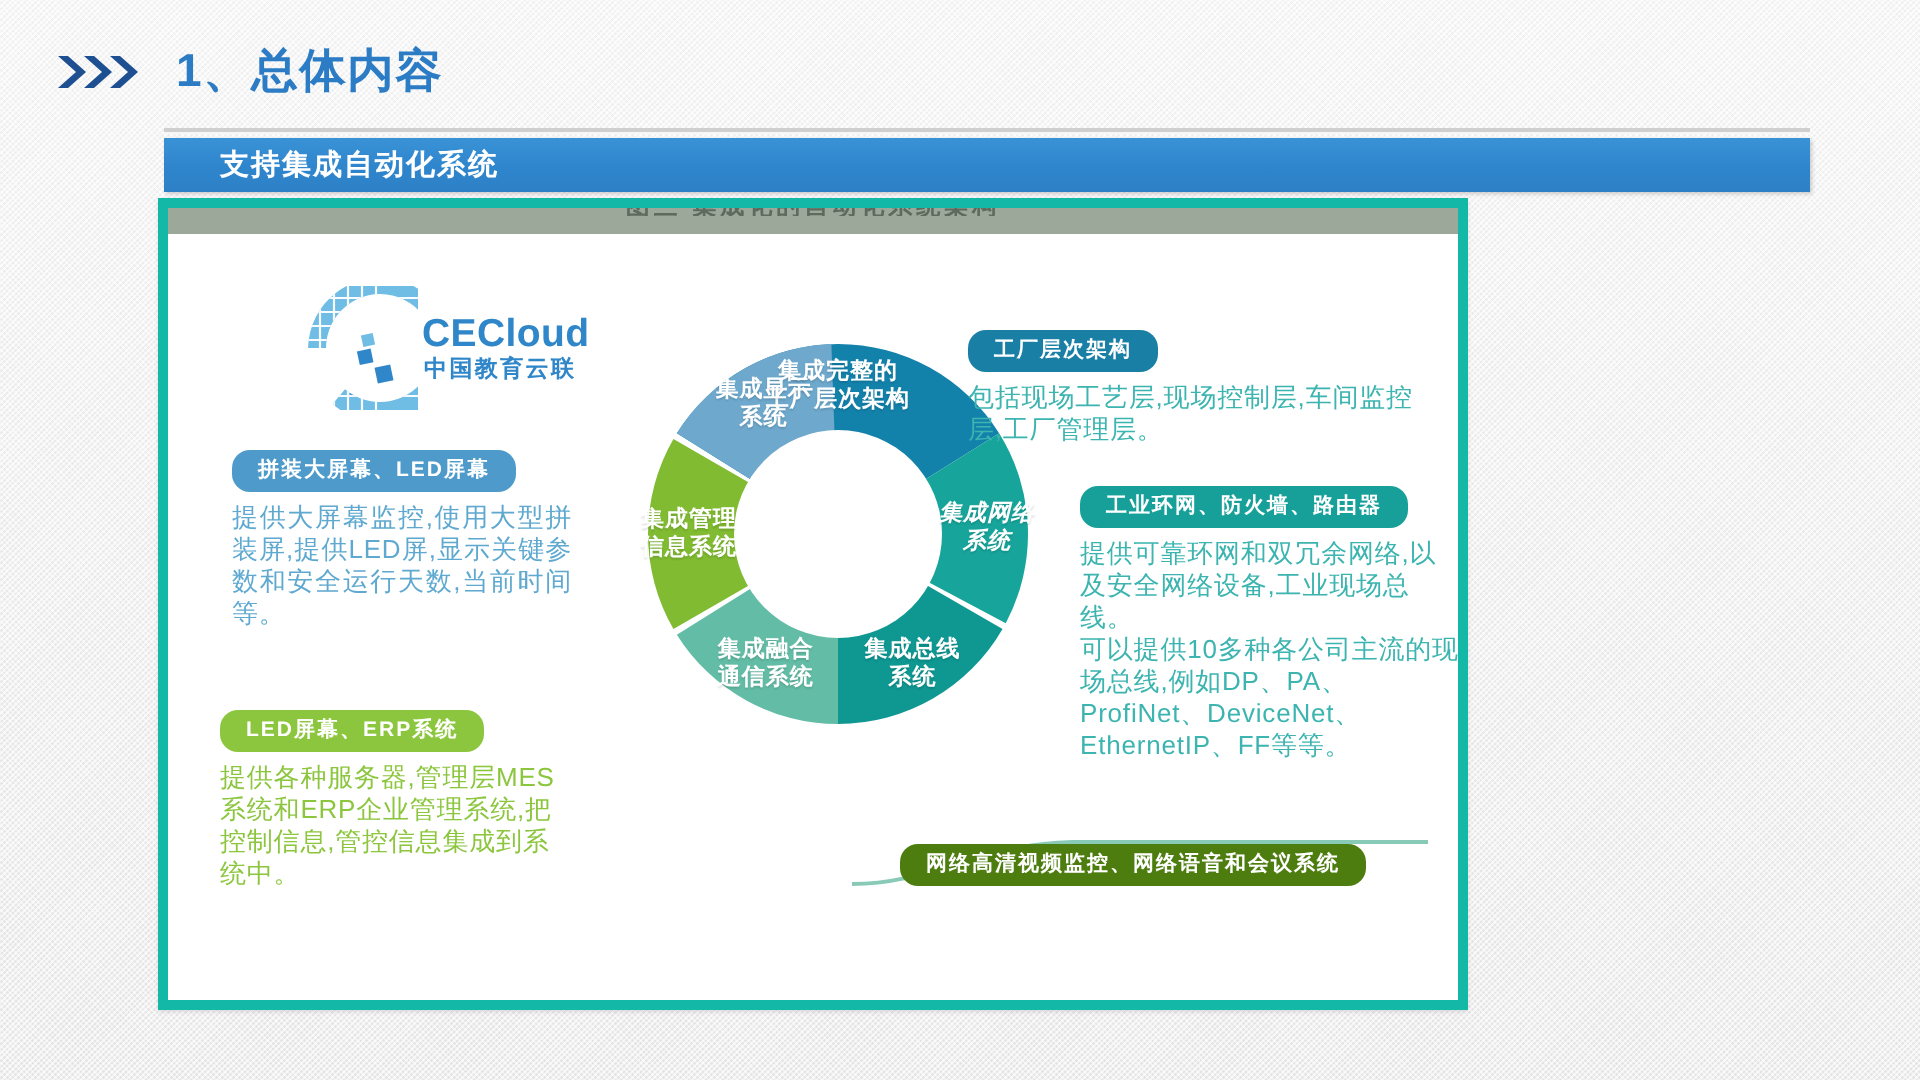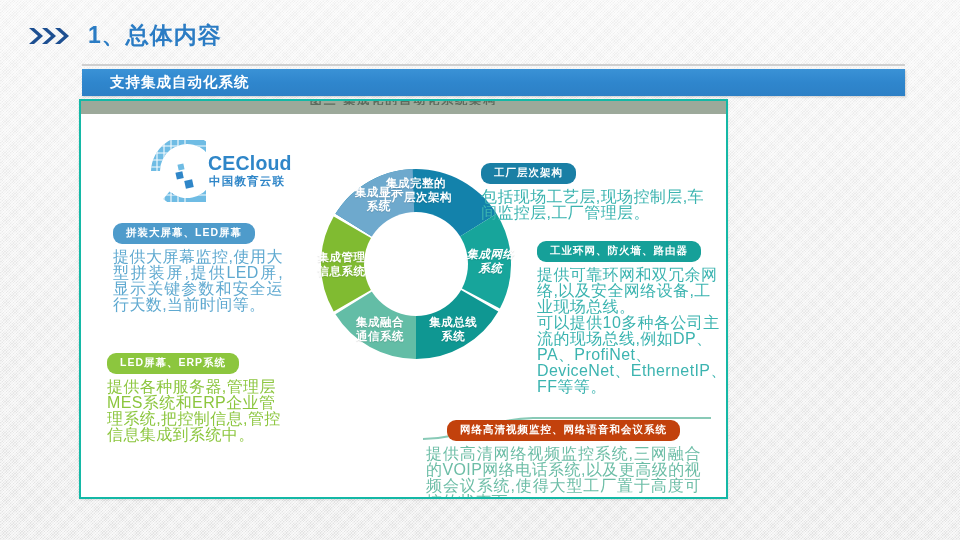--- a/index.html
+++ b/index.html
@@ -46,21 +46,21 @@
   }
   #subtitle-text{
     color:#ffffff;font-size:14.5px;font-weight:bold;letter-spacing:1px;
     padding-left:28px;white-space:nowrap;
   }
 
   
   #figure-card{
     position:absolute;left:79px;top:99px;width:645px;height:396px;
     background:#ffffff;
-    border:2px solid #14b8a6;
+    border:5px solid #14b8a6;
     box-shadow:0 1px 2px rgba(0,0,0,.10);
     overflow:hidden;
   }
   
   #card-topstrip{
     position:absolute;left:0;top:0;width:100%;height:13px;
     background:#9ca99a;
   }
   #card-clipped-caption{
     position:absolute;left:0;top:-9px;width:100%;height:13px;
@@ -93,23 +93,23 @@
   .callout{position:absolute;}
   .pill{
     display:inline-block;color:#ffffff;font-weight:bold;letter-spacing:1px;
     font-size:10.5px;padding:3px 13px 4px 13px;border-radius:9px;
     white-space:nowrap;
   }
   .pill.blue{background:#4e9bcb;}
   .pill.green{background:#8cc63e;}
   .pill.dkblue{background:#1a7fa5;}
   .pill.teal{background:#16a099;}
-  .pill.seagreen{background:#c2410c;}
+  .pill.seagreen{background:#4d7c0f;}
   .body-txt{
-    font-size:16px;line-height:16px;letter-spacing:.4px;margin-top:5px;
+    font-size:13px;line-height:16px;letter-spacing:.4px;margin-top:5px;
   }
   .body-txt.blue{color:#5fa9d0;}
   .body-txt.green{color:#8cc63e;}
   .body-txt.teal{color:#3cb4b0;}
   .body-txt.seagreen{color:#6cbda6;}
 
   
   #callout-display{left:32px;top:108px;width:170px;}
   #callout-display .body-txt{text-align:justify;}
   #callout-mes{left:26px;top:238px;width:178px;}
@@ -265,17 +265,16 @@
       <svg width="290" height="28" viewBox="0 0 290 28" aria-hidden="true">
         <path d="M0 26 C40 26 60 6 110 4 L290 4 L290 26 Z" fill="#ffffff"></path>
         <path d="M2 27 C42 27 60 8 112 6 L290 6" stroke="#62b89f" stroke-width="2" fill="none" opacity=".75"></path>
       </svg>
     </div>
 
     <div class="callout" id="callout-video">
       <div class="pill-wrap">
         <span class="pill seagreen">网络高清视频监控、网络语音和会议系统</span>
       </div>
-      <div class="body-txt seagreen">提供高清网络视频监控系统,三网融合的VOIP网络电话系统,以及更高级的视频会议系统,使得大型工厂置于高度可控的状态下。</div>
     </div>
 
   </div>
 </div>
 
 </body></html>

